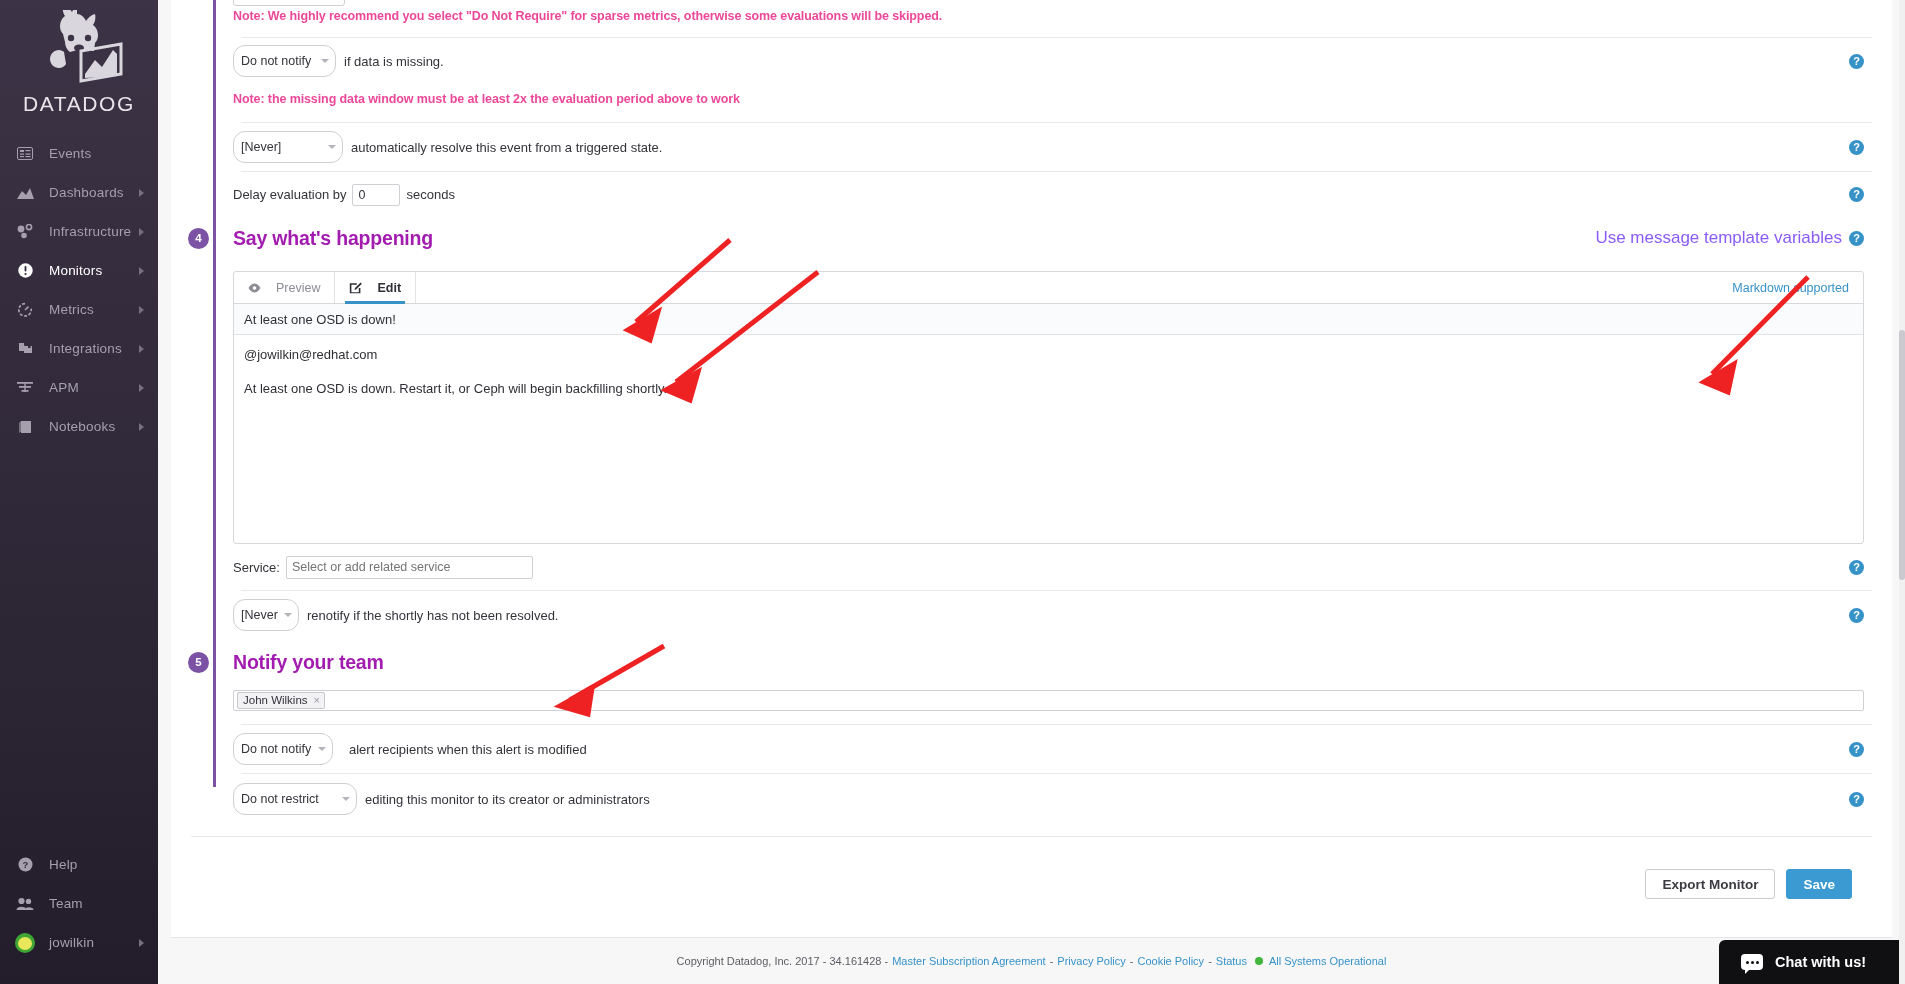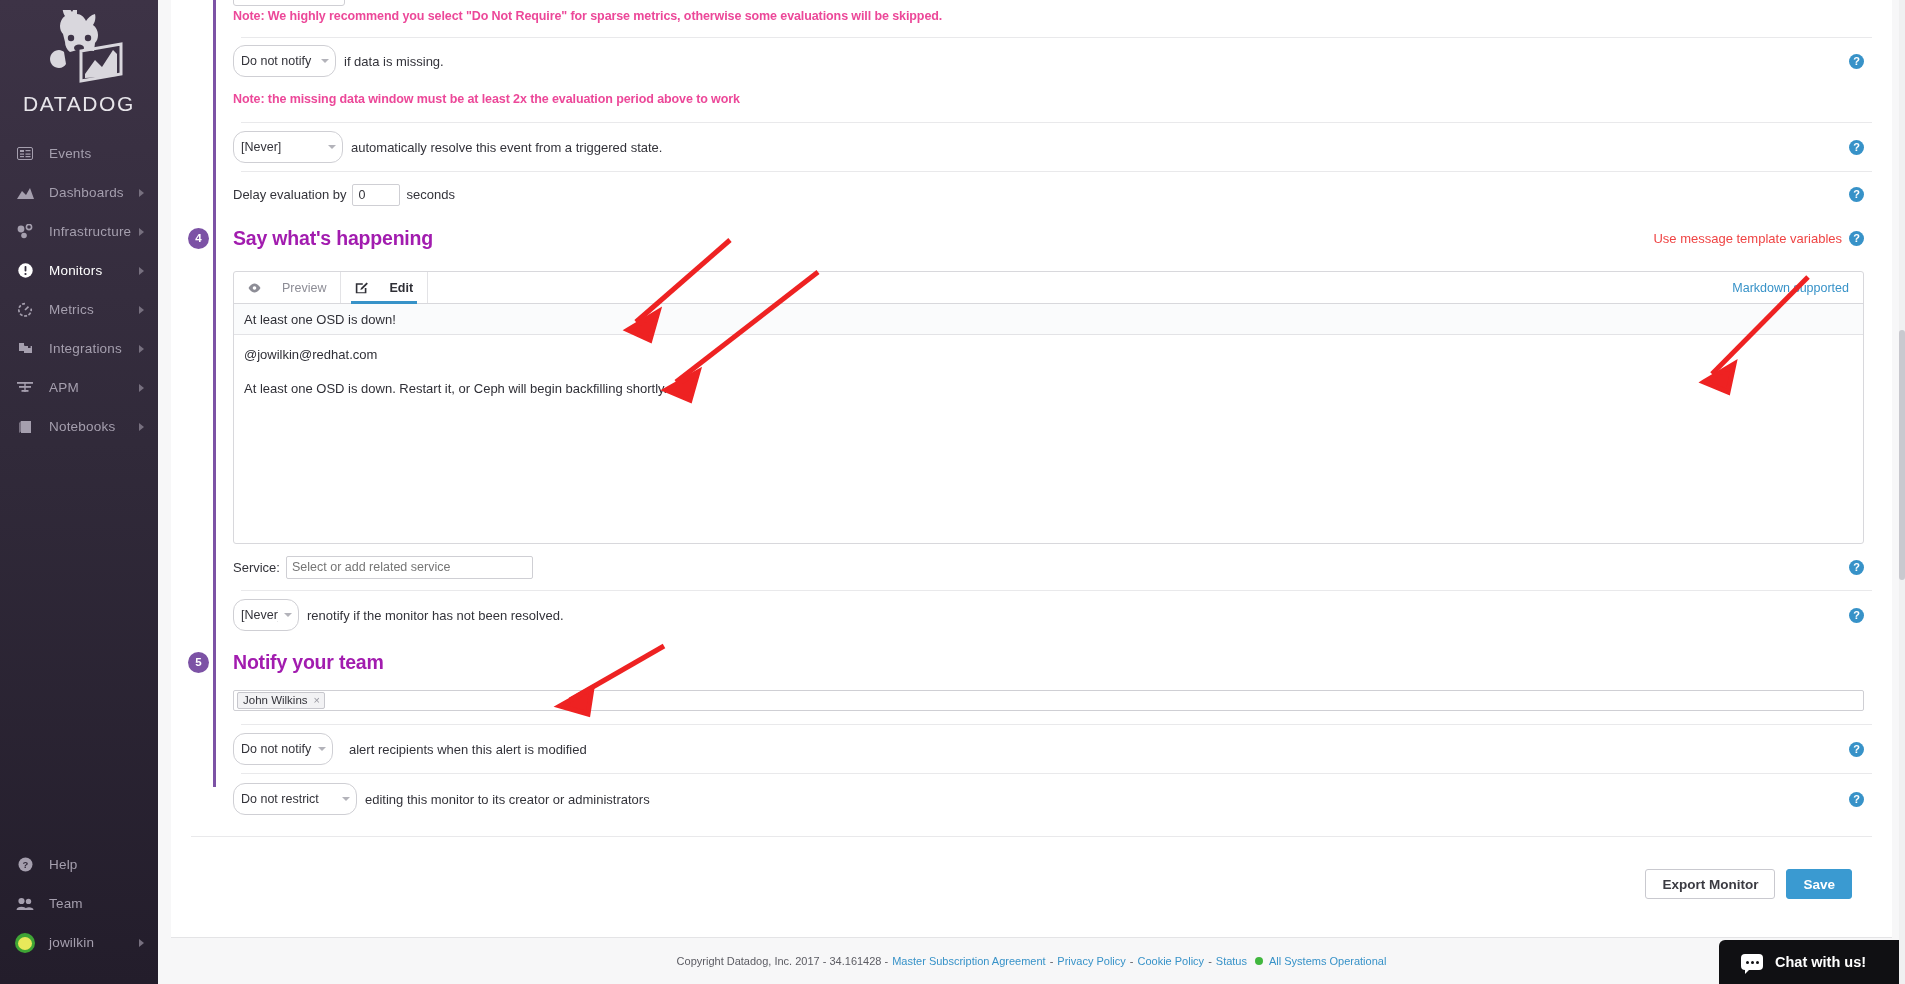--- a/index.html
+++ b/index.html
@@ -129,41 +129,41 @@
     position: absolute; left: -45px; width: 21px; height: 21px;
     border-radius: 50%; background: #7c52a5; color: #fff;
     font-size: 11.5px; font-weight: bold;
     display: flex; align-items: center; justify-content: center;
   }
   .step-title {
     font-size: 19.5px; color: #a21caf; font-weight: bold;
     letter-spacing: -.2px;
   }
   .tmpl-link {
-    position: absolute; right: 30px; font-size: 13px; color: #ef4444;
+    position: absolute; right: 30px; font-size: 17px; color: #8b5cf6;
     cursor: pointer;
   }
   .tmpl-help {
     position: absolute; right: 8px; width: 15px; height: 15px;
     border-radius: 50%; background: #3792c8; color: #fff;
     font-size: 11px; font-weight: bold;
     display: flex; align-items: center; justify-content: center;
   }
 
   
   .editor {
     border: 1px solid #d8d8dc; border-radius: 3px; margin-top: 12px;
     margin-right: 8px; background: #fff;
   }
   .editor-tabs {
     display: flex; align-items: stretch; height: 32px;
     border-bottom: 1px solid #d8d8dc; position: relative;
   }
   .etab {
-    display: flex; align-items: center; gap: 21px;
+    display: flex; align-items: center; gap: 15px;
     padding: 0 14px; font-size: 12.5px; cursor: pointer;
     color: #8d8d96; position: relative;
     border-right: 1px solid #e3e3e6;
   }
   .etab.active { color: #2f2f36; font-weight: bold; }
   .etab.active::after {
     content: ""; position: absolute; left: 10px; right: 10px; bottom: -1px;
     height: 3px; background: #3792c8;
   }
   .markdown-note {
@@ -506,21 +506,21 @@
 
       <div class="divider"></div>
 
       <div class="row" style="height:48px;">
         <span class="dd-wrap">
           <select class="dd" style="width:66px;">
             <option>[Never]</option>
           </select>
           <span class="arr"></span>
         </span>
-        <span class="lbl-txt" style="margin-left:8px;">renotify if the monitor has not been resolved.</span>
+        <span class="lbl-txt" style="margin-left:8px;">renotify if the shortly has not been resolved.</span>
         <span class="help-icon">?</span>
       </div>
 
       <div class="step-head" style="height:46px;">
         <span class="step-bullet">5</span>
         <span class="step-title">Notify your team</span>
       </div>
 
       <div class="row" style="height:28px;">
         <div class="tags-input" style="flex:1 1 auto;">

